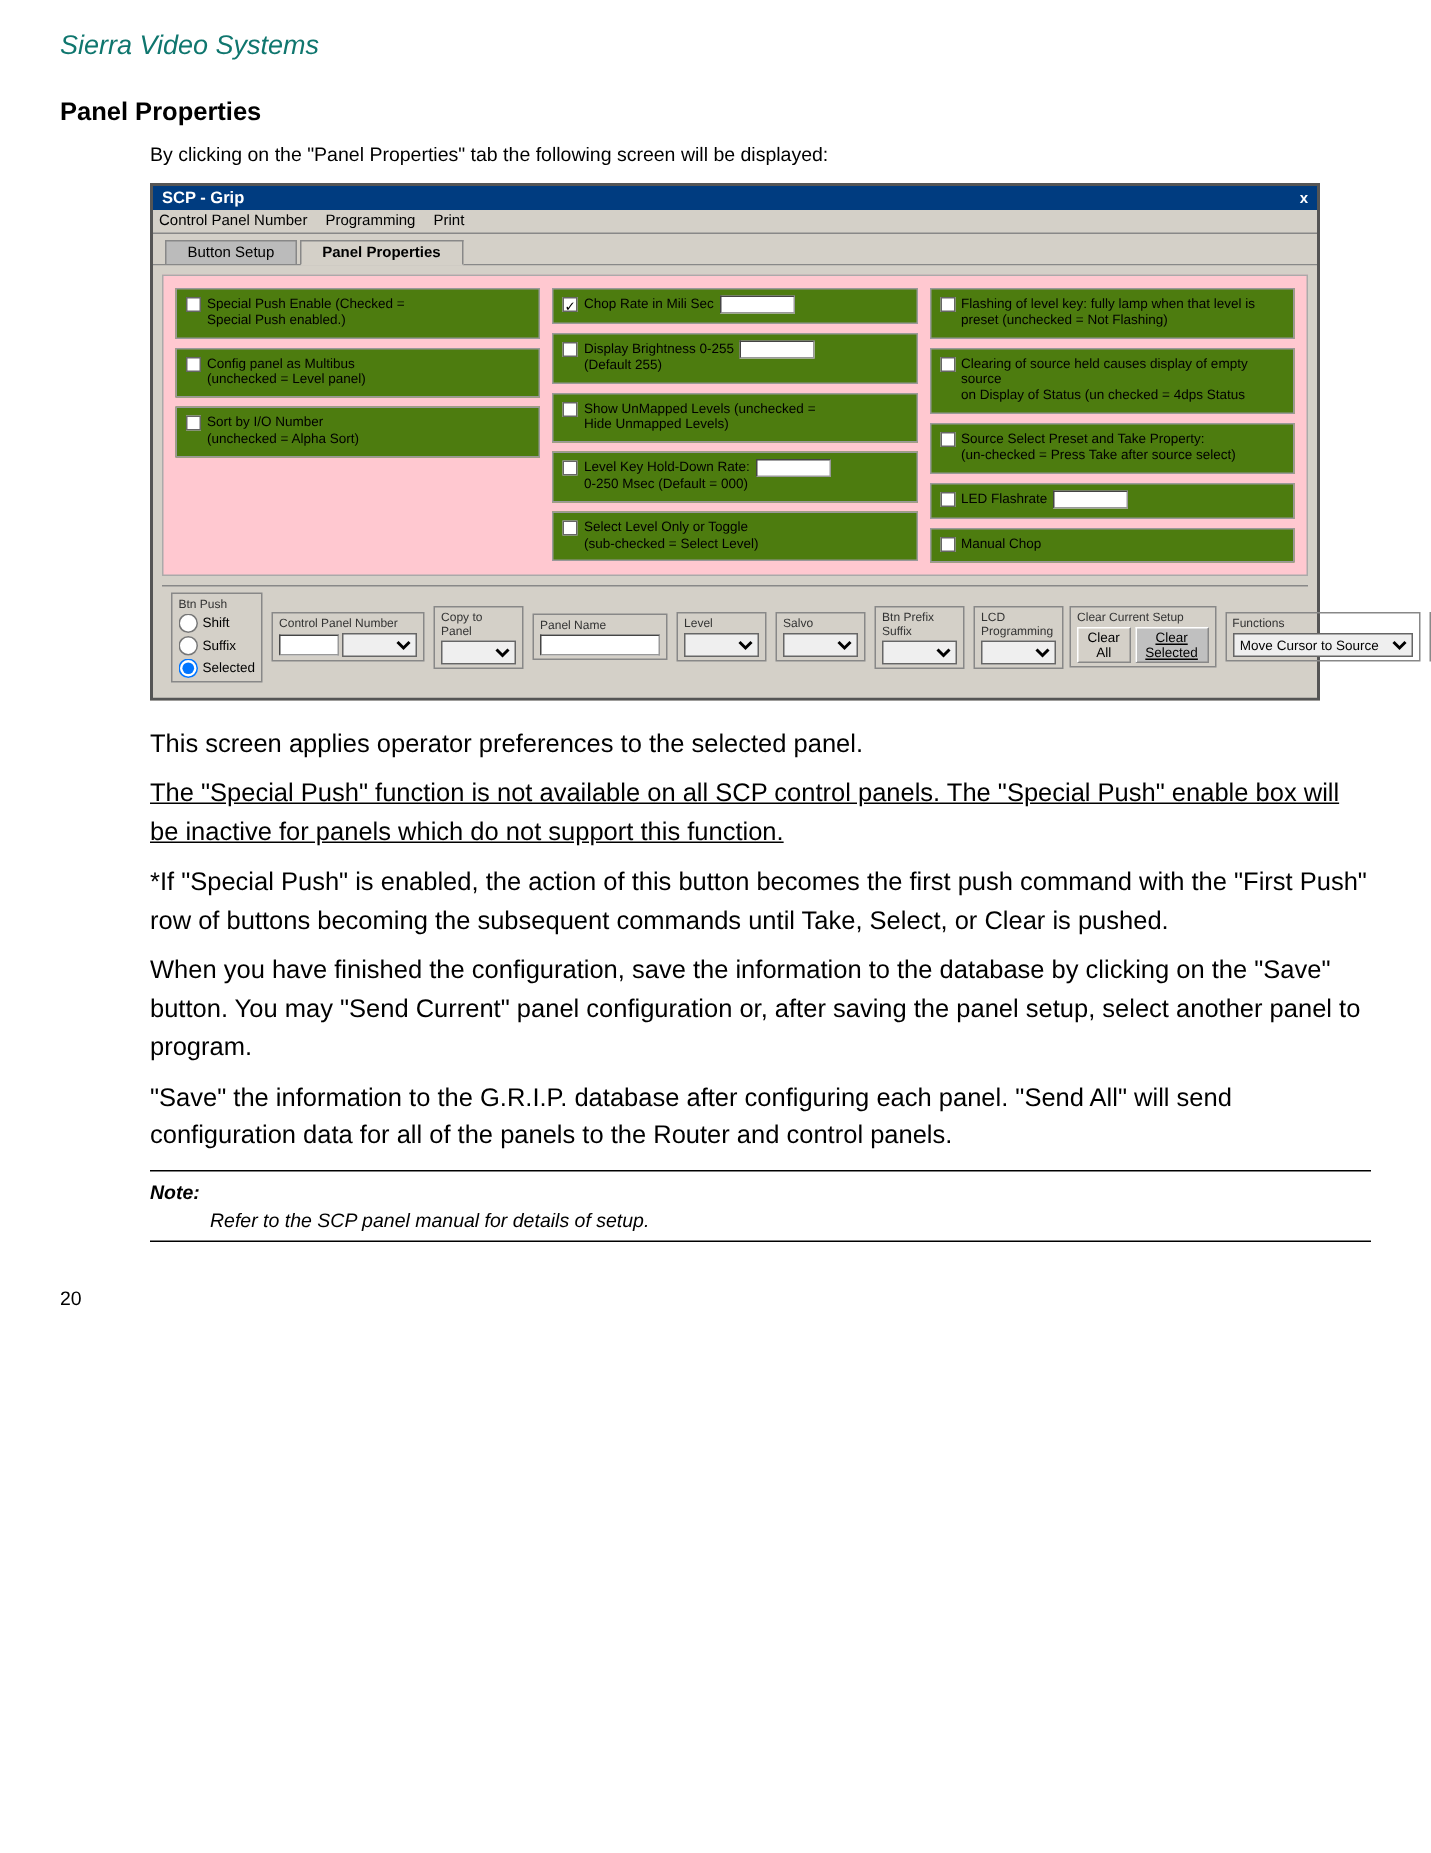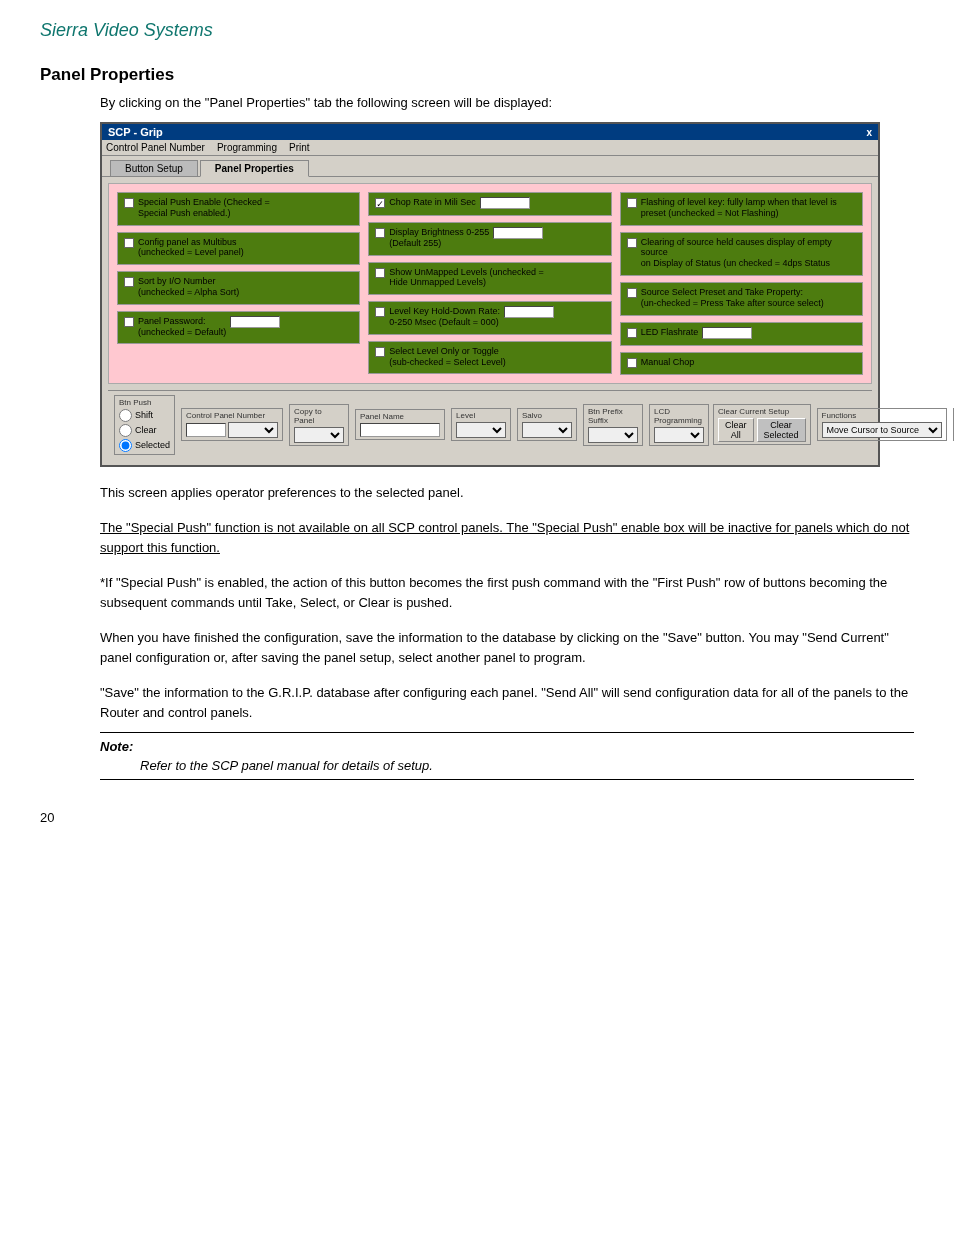--- a/index.html
+++ b/index.html
@@ -208,42 +208,42 @@
       font-size: 9px;
       padding: 1px 6px;
       background: #d4d0c8;
       border: 1px solid #888;
       border-top-color: white;
       border-left-color: white;
       cursor: pointer;
     }
     .win-button.highlight {
       background: #c0c0c0;
+      text-decoration: underline;
     }
 
     .send-all-btn {
       font-size: 9px;
       padding: 2px 8px;
       background: #d4d0c8;
       border: 2px solid #888;
       cursor: pointer;
       font-weight: bold;
     }
 
     
     .doc-section {
       margin-left: 60px;
       margin-bottom: 10px;
     }
 
     .doc-text {
-      font-size: 13px;
+      font-size: 17px;
       line-height: 1.5;
       margin-bottom: 8px;
-      margin-top: 16px;
     }
 
     .doc-text.underline {
       text-decoration: underline;
     }
 
     .note-section {
       border-top: 1px solid #000;
       border-bottom: 1px solid #000;
       padding: 6px 0;
@@ -316,27 +316,20 @@
         <div class="prop-group">
           <div class="prop-row">
             <div class="prop-checkbox"></div>
             <div class="prop-label">Config panel as Multibus<br>(unchecked = Level panel)</div>
           </div>
         </div>
         <div class="prop-group">
           <div class="prop-row">
             <div class="prop-checkbox"></div>
             <div class="prop-label">Sort by I/O Number<br>(unchecked = Alpha Sort)</div>
-          </div>
-        </div>
-        <div class="prop-group">
-          <div class="prop-row">
-            <div class="prop-checkbox"></div>
-            <div class="prop-label">Panel Password:<br>(unchecked = Default)</div>
-            <input class="prop-input" type="text" style="">
           </div>
         </div>
       </div>
 
       <div class="panel-col">
         <div class="prop-group">
           <div class="prop-row">
             <div class="prop-checkbox">✓</div>
             <div class="prop-label">Chop Rate in Mili Sec</div>
             <input class="prop-input" type="text" style="">
@@ -411,21 +404,21 @@
 
         <div class="field-group">
           <span class="field-label">Btn Push</span>
           <div class="radio-row">
             <div class="radio-item">
               <input type="radio" name="push" style="">
               <span>Shift</span>
             </div>
             <div class="radio-item">
               <input type="radio" name="push" style="">
-              <span>Clear</span>
+              <span>Suffix</span>
             </div>
             <div class="radio-item">
               <input type="radio" name="push" checked="" style="">
               <span>Selected</span>
             </div>
           </div>
         </div>
 
         <div class="field-group">
           <span class="field-label">Control Panel Number</span>

